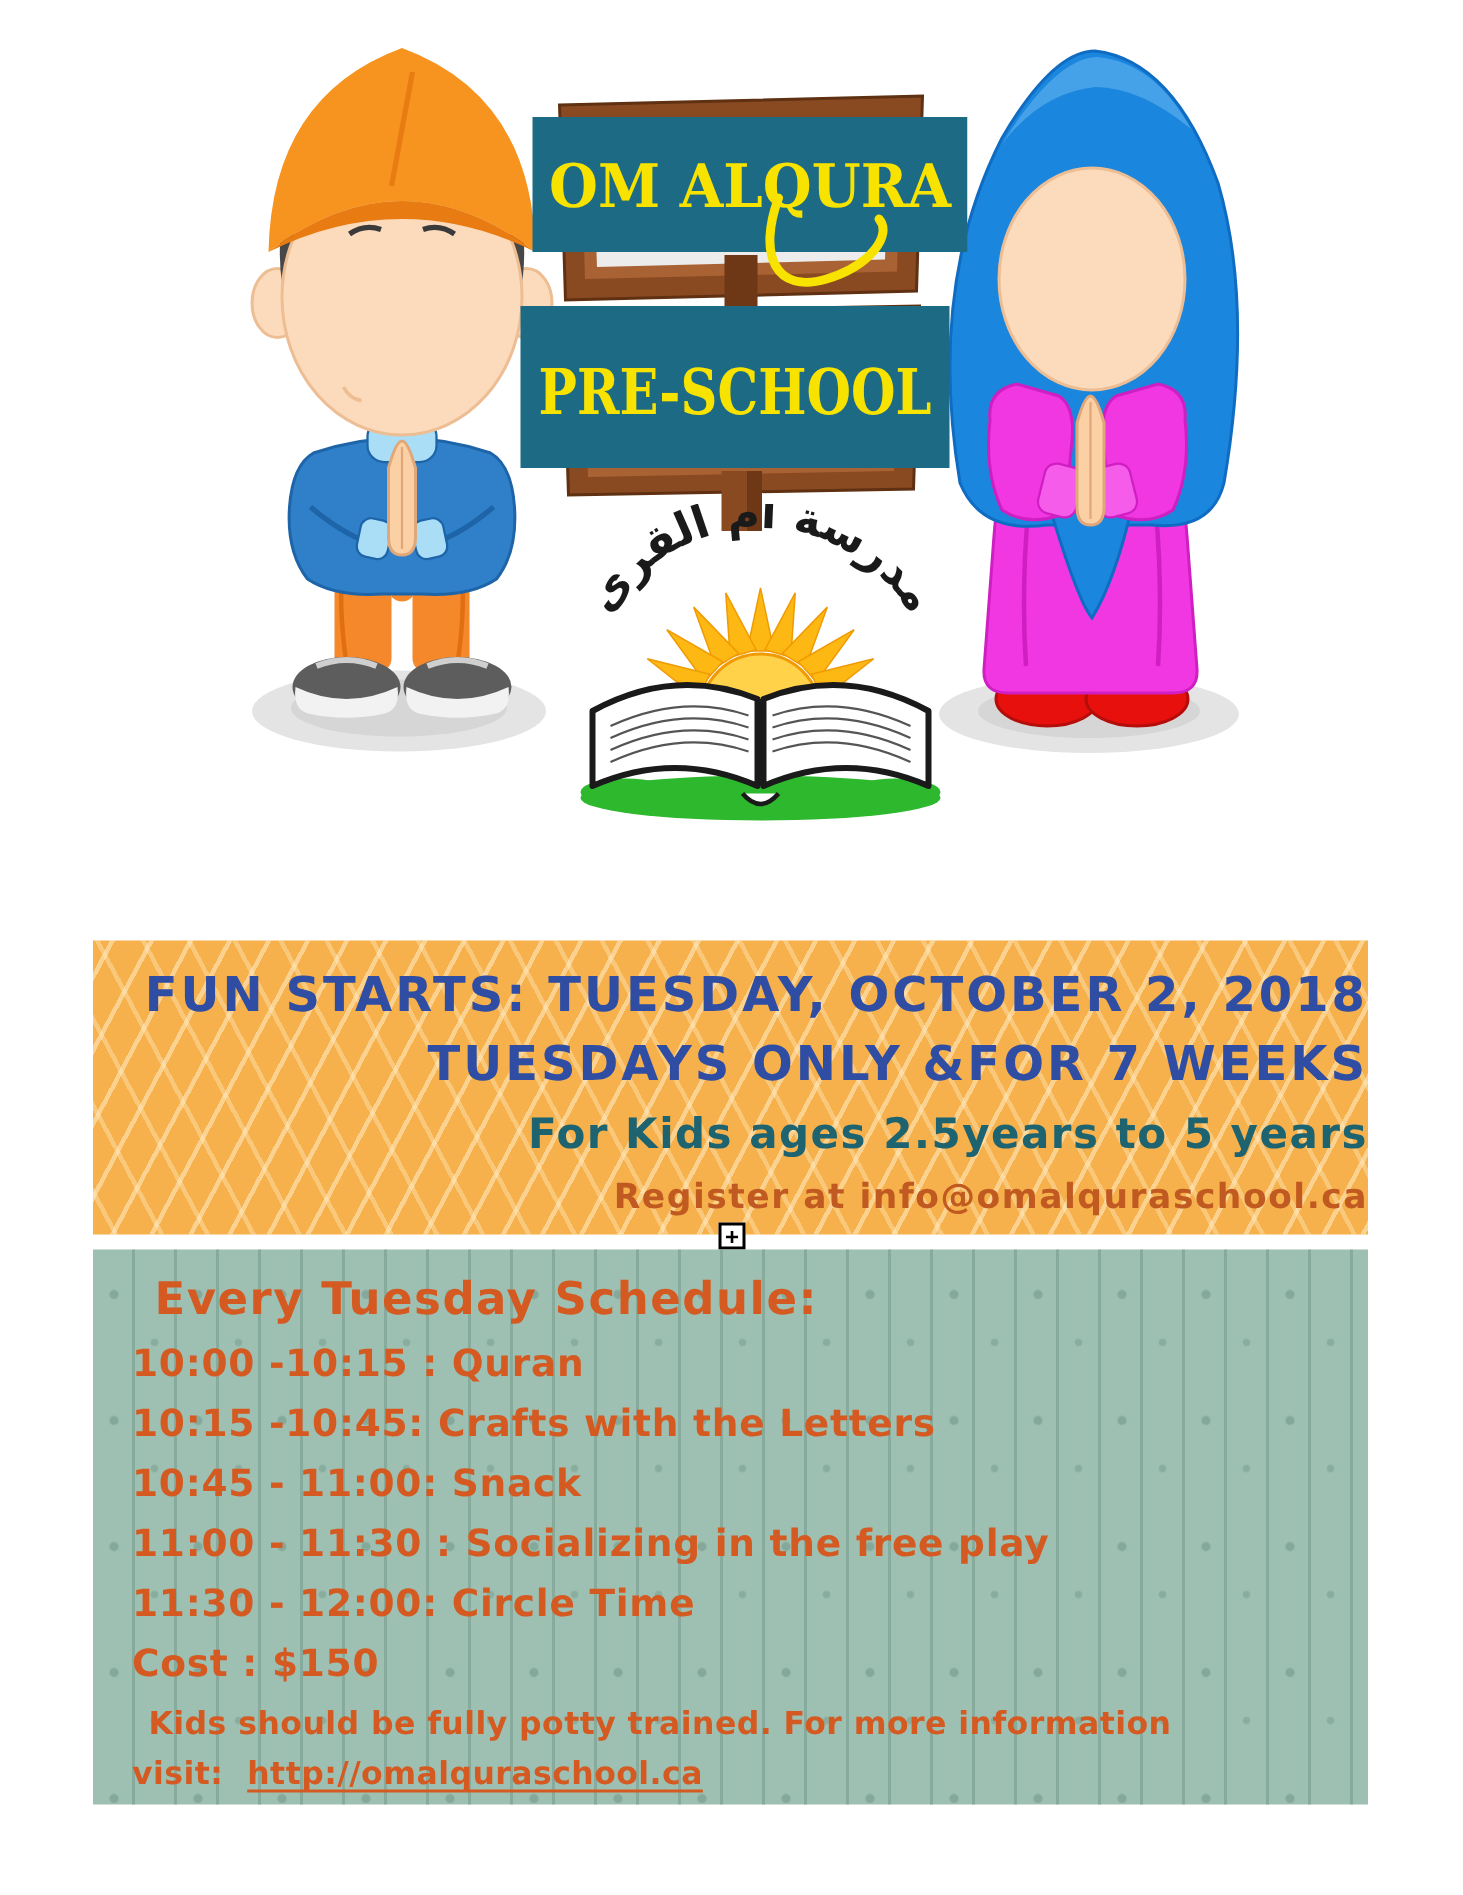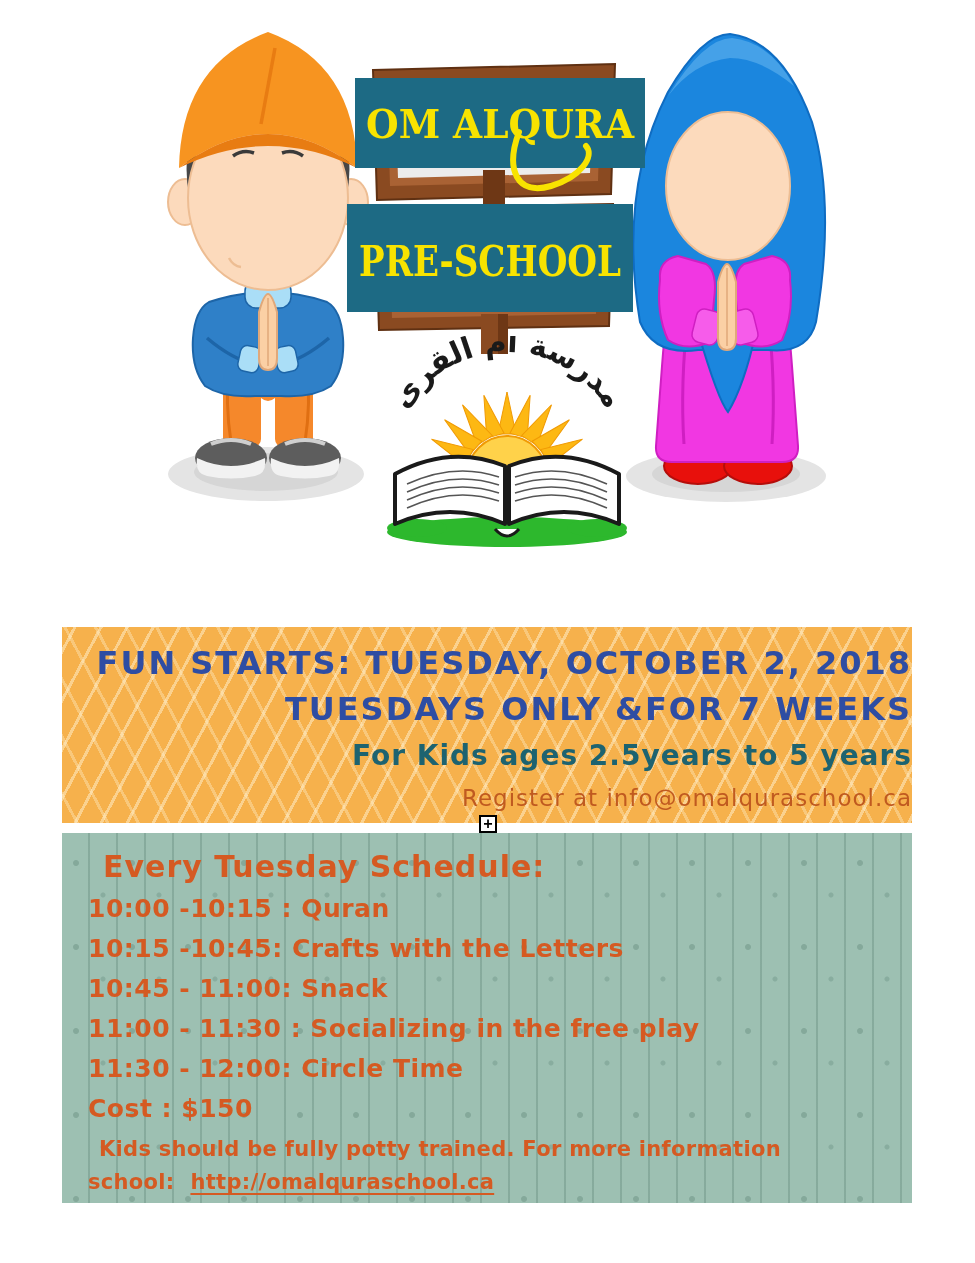--- a/index.html
+++ b/index.html
@@ -28,21 +28,21 @@
   .info-line-blue{
     margin-top:0;font-size:32px;line-height:46px;font-weight:700;color:#2e4da3;
     letter-spacing:2px;font-family:"DejaVu Sans",sans-serif;white-space:nowrap;
   }
   .info-line-blue.first{padding-top:13px;}
   .info-line-teal{
     margin-top:7px;font-size:28px;line-height:34px;font-weight:700;color:#1d6370;
     letter-spacing:1px;font-family:"DejaVu Sans",sans-serif;white-space:nowrap;
   }
   .info-line-orange{
-    margin-top:11px;font-size:23px;line-height:28px;font-weight:400;color:#c05a20;
+    margin-top:11px;font-size:23px;line-height:28px;font-weight:700;color:#c05a20;
     letter-spacing:1px;font-family:"DejaVu Sans",sans-serif;white-space:nowrap;
   }
 
   
   .object-anchor{
     left:479px;top:815px;width:18px;height:18px;background:#fff;border:2px solid #000;
     display:flex;align-items:center;justify-content:center;box-sizing:border-box;
     font-size:15px;font-weight:700;color:#000;line-height:1;
     font-family:"DejaVu Sans Mono",monospace;
   }
@@ -247,18 +247,18 @@
   <div class="abs schedule-panel">
     <div class="schedule-title">Every Tuesday Schedule:</div>
     <div class="schedule-item">10:00 -10:15 : Quran</div>
     <div class="schedule-item">10:15 -10:45: Crafts with the Letters</div>
     <div class="schedule-item">10:45 - 11:00: Snack</div>
     <div class="schedule-item">11:00 - 11:30 : Socializing in the free play</div>
     <div class="schedule-item">11:30 - 12:00: Circle Time</div>
     <div class="schedule-item">Cost : $150</div>
     <div class="schedule-note">Kids should be fully potty trained. For more information</div>
     <div class="schedule-visit">
-      <span>school:</span>
+      <span>visit:</span>
       <span class="schedule-link">http://omalquraschool.ca</span>
     </div>
   </div>
 
 </div>
 
 </body></html>

